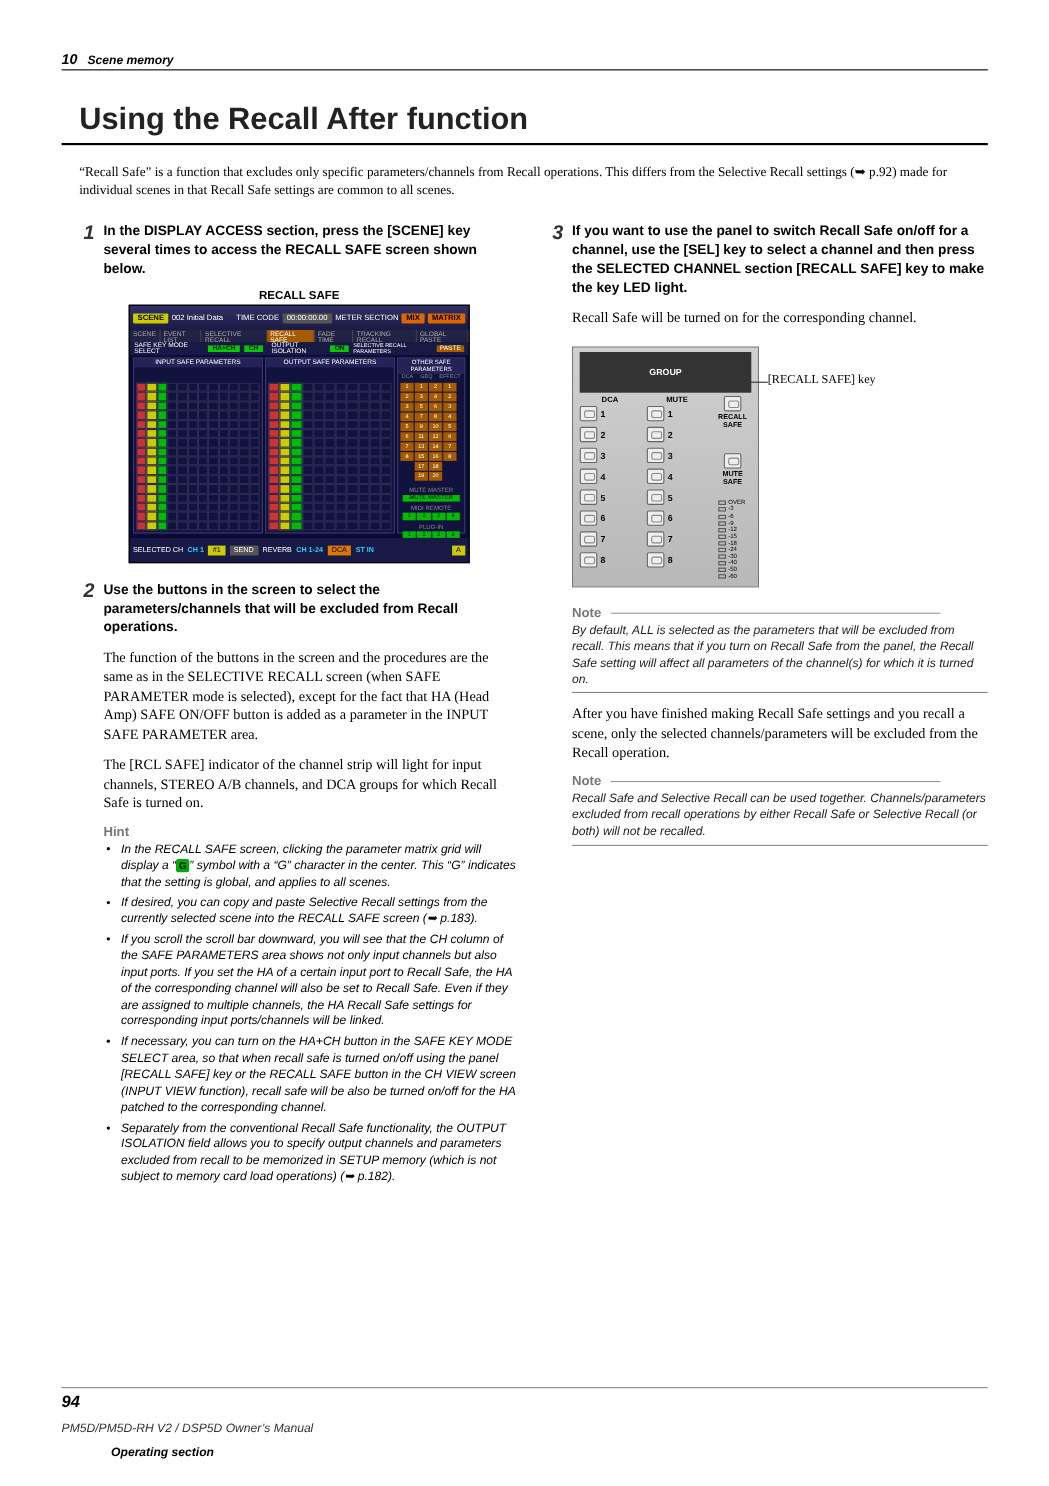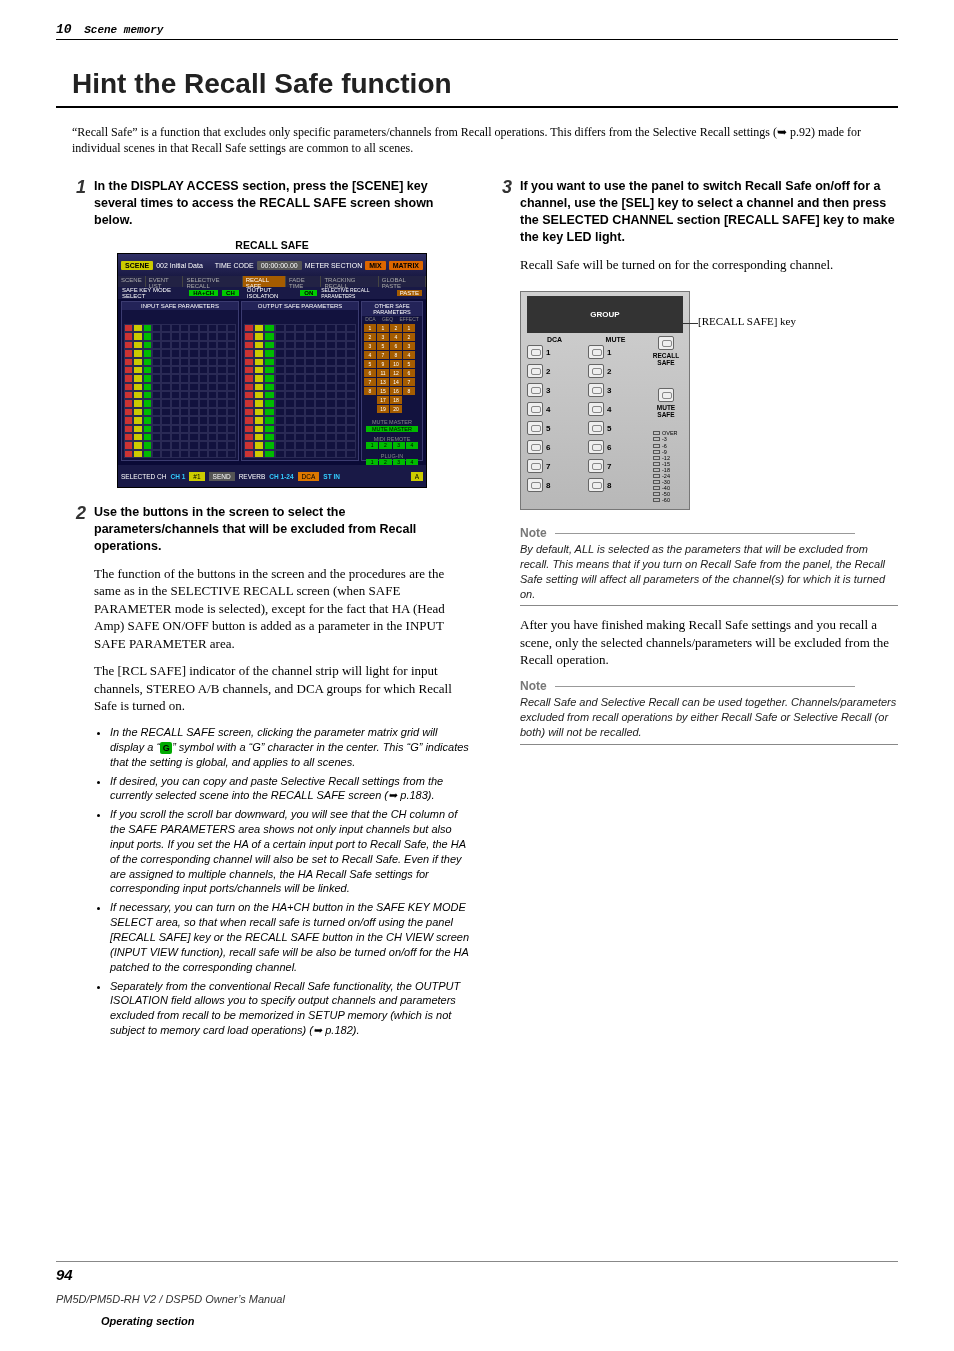--- a/index.html
+++ b/index.html
@@ -7,26 +7,27 @@
     font-family: Georgia, 'Times New Roman', serif;
     font-size: 13px;
     color: #000;
     width: 954px;
     height: 1351px;
     background: #fff;
     position: relative;
     padding: 22px 56px 0 56px;
   }
   .running-head {
-    font-family: Liberation Mono, monospace;
+    font-family: Liberation Sans, sans-serif;
     font-size: 11px;
     font-style: italic;
     font-weight: bold;
     margin-bottom: 2px;
     padding-left: 0;
+    margin-top: 24px;
   }
   .running-head .pgnum {
     font-size: 13px;
     font-weight: bold;
     font-style: italic;
     margin-right: 6px;
   }
   .head-rule {
     border: none;
     border-top: 1.5px solid #000;
@@ -364,21 +365,21 @@
 </style>
 </head>
 <body>
 
 <div class="running-head">
   <span class="pgnum">10</span>
   <span>Scene memory</span>
 </div>
 <hr class="head-rule">
 
-<h1 class="page-title">Hint the Recall Safe function</h1>
+<h1 class="page-title">Using the Recall After function</h1>
 <hr class="title-rule">
 
 <p class="intro">“Recall Safe” is a function that excludes only specific parameters/channels from Recall operations. This differs from the Selective Recall settings (➥ p.92) made for individual scenes in that Recall Safe settings are common to all scenes.</p>
 
 <div class="columns">
 
   <div class="col">
 
     <div class="step">
       <div class="num">1</div>
@@ -946,20 +947,21 @@
     </div>
 
     <div class="step">
       <div class="num">2</div>
       <div class="instr">Use the buttons in the screen to select the parameters/channels that will be excluded from Recall operations.</div>
     </div>
 
     <p class="body-text">The function of the buttons in the screen and the procedures are the same as in the SELECTIVE RECALL screen (when SAFE PARAMETER mode is selected), except for the fact that HA (Head Amp) SAFE ON/OFF button is added as a parameter in the INPUT SAFE PARAMETER area.</p>
     <p class="body-text">The [RCL SAFE] indicator of the channel strip will light for input channels, STEREO A/B channels, and DCA groups for which Recall Safe is turned on.</p>
 
+    <div class="subhead">Hint</div>
     <ul class="hint-list">
       <li>In the RECALL SAFE screen, clicking the parameter matrix grid will display a “<span class="g-badge">G</span>” symbol with a “G” character in the center. This “G” indicates that the setting is global, and applies to all scenes.</li>
       <li>If desired, you can copy and paste Selective Recall settings from the currently selected scene into the RECALL SAFE screen (➥ p.183).</li>
       <li>If you scroll the scroll bar downward, you will see that the CH column of the SAFE PARAMETERS area shows not only input channels but also input ports. If you set the HA of a certain input port to Recall Safe, the HA of the corresponding channel will also be set to Recall Safe. Even if they are assigned to multiple channels, the HA Recall Safe settings for corresponding input ports/channels will be linked.</li>
       <li>If necessary, you can turn on the HA+CH button in the SAFE KEY MODE SELECT area, so that when recall safe is turned on/off using the panel [RECALL SAFE] key or the RECALL SAFE button in the CH VIEW screen (INPUT VIEW function), recall safe will be also be turned on/off for the HA patched to the corresponding channel.</li>
       <li>Separately from the conventional Recall Safe functionality, the OUTPUT ISOLATION field allows you to specify output channels and parameters excluded from recall to be memorized in SETUP memory (which is not subject to memory card load operations) (➥ p.182).</li>
     </ul>
   </div>
 
   <div class="col">

